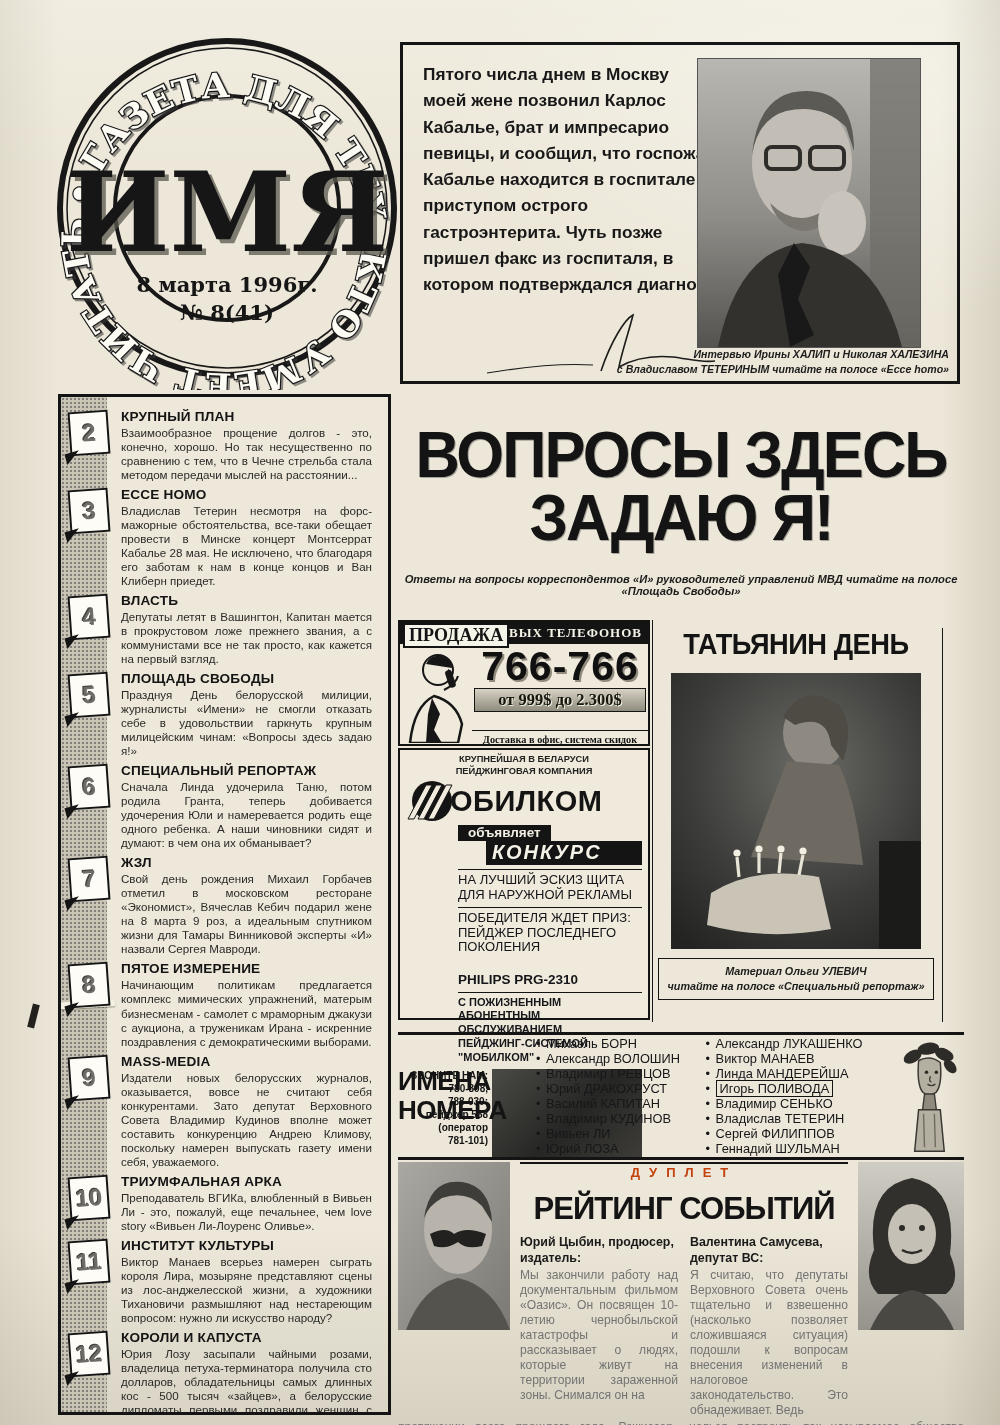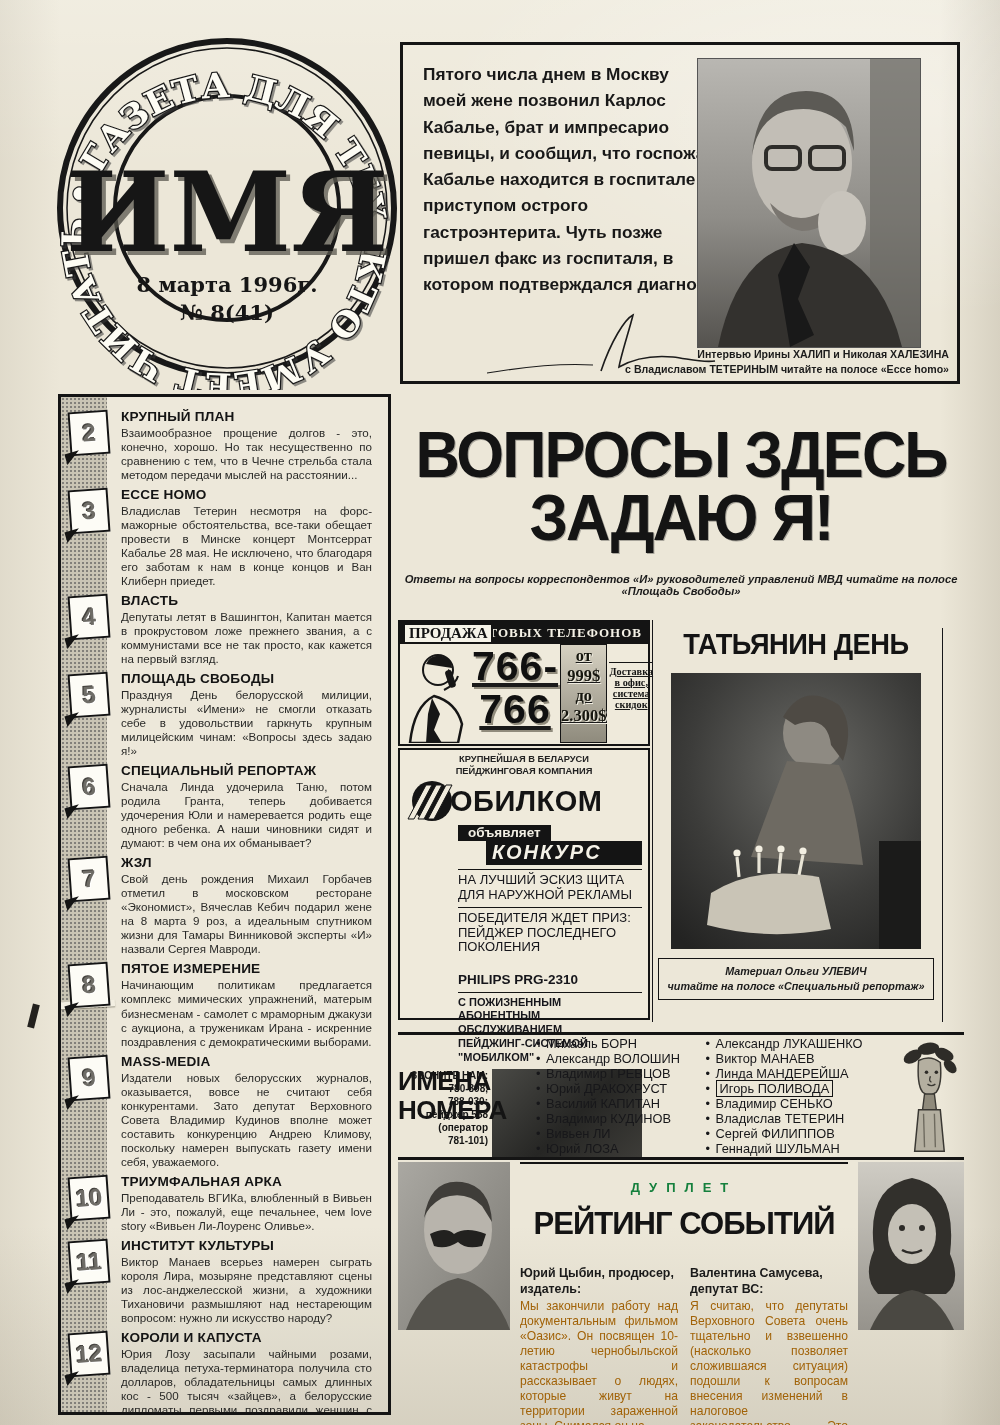--- a/index.html
+++ b/index.html
@@ -14,21 +14,21 @@
   }
   .abs{position:absolute;}
   .rule-v{border-left:1.5px solid #17171a;}
 
   
   .top-box{left:400px;top:42px;width:560px;height:342px;border:3px solid #151515;box-sizing:border-box;}
   .top-story{position:absolute;left:20px;top:16px;width:288px;font-size:17.3px;line-height:1.52;font-weight:bold;color:#181818;}
   .top-photo{position:absolute;right:36px;top:13px;width:222px;height:288px;border:1px solid #555;}
   .top-photo svg{display:block;width:100%;height:100%;}
   .signature{position:absolute;left:80px;bottom:4px;width:240px;height:66px;}
-  .top-caption{position:absolute;right:8px;bottom:5px;text-align:right;font-size:10.6px;font-weight:bold;line-height:1.35;color:#1c1c1c;margin-left:47px;}
+  .top-caption{position:absolute;right:8px;bottom:5px;text-align:right;font-size:10.6px;font-weight:bold;font-style:italic;line-height:1.35;color:#1c1c1c;margin-left:47px;}
 
   
   .headline{left:398px;top:424px;width:566px;text-align:center;}
   .headline .hl{font-weight:bold;font-size:64px;line-height:.98;letter-spacing:-2px;color:#141414;transform:scaleX(.96);transform-origin:center;
      text-shadow:1px 1px 0 rgba(40,40,40,.35);}
   .headline .sub{margin-top:24px;font-size:11.2px;font-weight:bold;font-style:italic;color:#1c1c1c;}
 
   
   .sidebar{left:58px;top:394px;width:333px;height:1021px;border:3px solid #141414;box-sizing:border-box;overflow:hidden;background:rgba(255,255,255,.06);}
   .numstrip{position:absolute;left:0;top:0;bottom:0;width:46px;
@@ -46,24 +46,24 @@
   .tnum{font-weight:bold;font-size:24px;color:#6e6c66;text-shadow:1px 1px 0 #fff, -1px -1px 0 #44423e;}
   .ctext{flex:1;padding-right:6px;}
   .ctext h3{margin:0 0 2px 0;font-size:13.6px;font-weight:bold;letter-spacing:.2px;color:#141414;}
   .ctext p{margin:0;font-size:11.6px;line-height:1.21;text-align:justify;color:#2a2a28;}
 
   
   .ad-phone{left:398px;top:620px;width:252px;height:126px;border:2.5px solid #141414;box-sizing:border-box;background:#efeadb;}
   .ap-head{position:relative;height:22px;background:#141414;display:flex;align-items:center;justify-content:flex-end;padding-right:6px;}
   .ap-head .bar-txt{color:#f4f1e6;font-family:"Liberation Serif",serif;font-weight:bold;font-size:13px;letter-spacing:1px;}
   .ap-tag{position:absolute;left:3px;top:1px;background:#f6f3e8;border:2px solid #141414;padding:0 4px;
-     font-family:"Liberation Serif",serif;font-weight:bold;font-size:15px;color:#141414;}
+     font-family:"Liberation Serif",serif;font-weight:bold;font-size:18px;color:#141414;}
   .ap-body{display:flex;height:99px;}
   .ap-man{width:72px;flex:0 0 72px;border-right:none;}
-  .ap-right{flex:1;display:flex;text-decoration:underline;}
+  .ap-right{flex:1;display:flex;flex-direction:column;}
   .ap-phone-num{font-weight:bold;font-size:41px;letter-spacing:1px;color:#101010;text-align:center;line-height:1.05;margin-top:1px;
      text-shadow:2px 2px 0 rgba(120,115,100,.8);}
   .ap-price{margin:0 2px;background:linear-gradient(180deg,#d6d1c2,#8f8b7d);border:1.5px solid #141414;
      font-family:"Liberation Serif",serif;font-weight:bold;font-size:16.5px;text-align:center;color:#16160f;
      text-shadow:1px 1px 0 #efece0;padding:1px 0;}
   .ap-note{border-top:1.5px solid #141414;margin-top:18px;font-family:"Liberation Serif",serif;font-weight:bold;
      font-size:10.3px;text-align:center;padding-top:3px;color:#141414;}
 
   
   .ad-mob{left:398px;top:748px;width:252px;height:272px;border:2px solid #141414;box-sizing:border-box;padding:4px 6px;background:#efeadb;}
@@ -101,26 +101,26 @@
   .boxed{border:1.5px solid #141414;padding:0 3px;}
   .nm-statue{width:74px;height:112px;margin-left:2px;}
 
   
   .duplet{left:398px;top:1162px;width:566px;}
   .dp-row{display:flex;gap:10px;}
   .dp-photo{width:112px;flex:0 0 112px;height:168px;}
   .dp-photo.r{width:106px;flex:0 0 106px;}
   .dp-photo svg{display:block;width:100%;height:100%;}
   .dp-center{flex:1;border-top:2.5px solid #141414;}
-  .dp-kicker{text-align:center;font-weight:bold;font-size:13px;letter-spacing:9px;margin-top:16px;color:#15803d;}
+  .dp-kicker{text-align:center;font-weight:bold;font-size:13px;letter-spacing:9px;margin-top:1px;color:#c2410c;}
   .dp-title{text-align:center;font-weight:bold;font-size:32px;letter-spacing:-1px;margin:10px 0 8px;color:#141414;transform:scaleX(.97);}
   .dp-cols{display:flex;gap:12px;}
   .dp-col{flex:1;}
-  .dp-lead{font-weight:bold;font-size:12.4px;line-height:1.25;margin:16px 0 2px;}
-  .dp-body{font-size:12.1px;line-height:1.24;text-align:justify;margin:0;color:#a16207;}
+  .dp-lead{font-weight:bold;font-size:12.4px;line-height:1.25;margin:0 0 2px;}
+  .dp-body{font-size:12.1px;line-height:1.24;text-align:justify;margin:0;color:#737373;}
   .dp-bottom{display:flex;gap:16px;margin-top:2px;}
   .dp-bottom .dp-body{flex:1;}
 
   .blot{left:30px;top:1004px;width:7px;height:24px;background:#23211e;transform:rotate(14deg);}
 </style>
 </head>
 <body>
 
 <div class="abs" style="left:52px;top:26px;width:350px;height:364px;">
   <svg viewBox="0 0 350 364">

